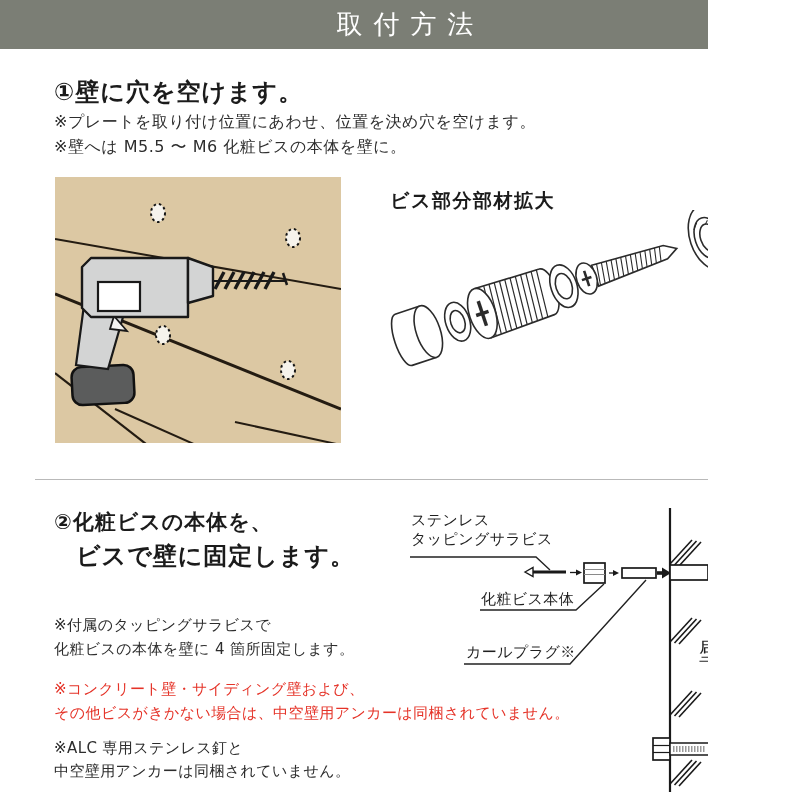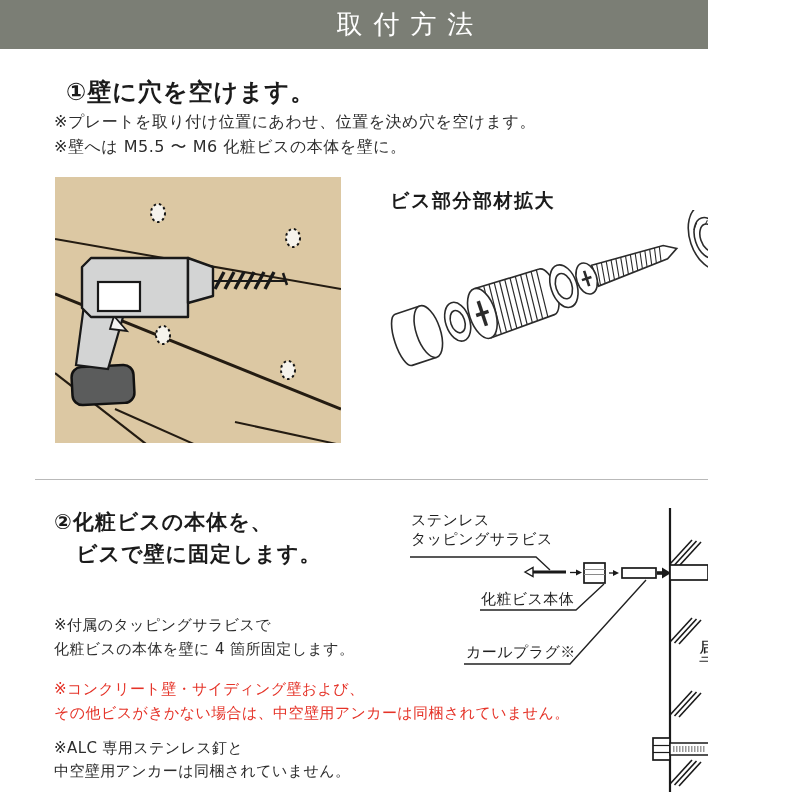--- a/index.html
+++ b/index.html
@@ -11,31 +11,31 @@
   
   .header {
     position:absolute; top:0; left:0; width:810px; height:49px; background:#7b7e75;
     display:flex; align-items:center; justify-content:center;
   }
   .header-title {
     color:#ffffff; font-size:26px; font-weight:500;
     letter-spacing:0.42em; text-indent:0.42em;
   }
   
-  .step1-title { position:absolute; left:66px; top:76px; font-size:24px; font-weight:bold; letter-spacing:1px; color:#1b1b1b; }
+  .step1-title { position:absolute; left:54px; top:76px; font-size:24px; font-weight:bold; letter-spacing:1px; color:#1b1b1b; }
   .note16 { position:absolute; left:54px; font-size:16px; color:#2d2d2d; letter-spacing:0.5px; }
   .n1a { top:112px; } .n1b { top:137px; }
   .drill-figure { position:absolute; left:55px; top:177px; width:286px; height:266px; }
   .exploded-label { position:absolute; left:390px; top:188px; font-size:19px; font-weight:bold; letter-spacing:1.5px; color:#1b1b1b; }
   .exploded-figure { position:absolute; left:385px; top:210px; }
   
   .separator { position:absolute; left:35px; top:479px; width:740px; height:1px; background:#b9b9b9; }
   
   .step2-title-l1 { position:absolute; left:54px; top:508px; font-size:21px; font-weight:bold; letter-spacing:1px; color:#1b1b1b; }
-  .step2-title-l2 { position:absolute; left:76px; top:540px; font-size:21px; font-weight:bold; letter-spacing:1px; color:#1b1b1b;font-family:Liberation Serif, serif; }
+  .step2-title-l2 { position:absolute; left:76px; top:540px; font-size:24px; font-weight:bold; letter-spacing:1px; color:#1b1b1b;font-family:Liberation Serif, serif; }
   .note15 { position:absolute; left:54px; font-size:15px; color:#2d2d2d; letter-spacing:0.4px;text-align:center; }
   .nfa { top:616px; } .nfb { top:640px; }
   .warn { color:#e53328; }
   .nwa { top:680px; } .nwb { top:704px; }
   .naa { top:739px; } .nab { top:762px; }
   .wall-figure { position:absolute; left:400px; top:500px; }
   .dlabel { position:absolute; font-size:15px; color:#1f1f1f; letter-spacing:0.4px; white-space:nowrap;font-family:Liberation Mono, monospace; }
   .lbl-st1 { left:411px; top:511px; }
   .lbl-st2 { left:411px; top:530px; }
   .lbl-body { left:481px; top:590px; }

